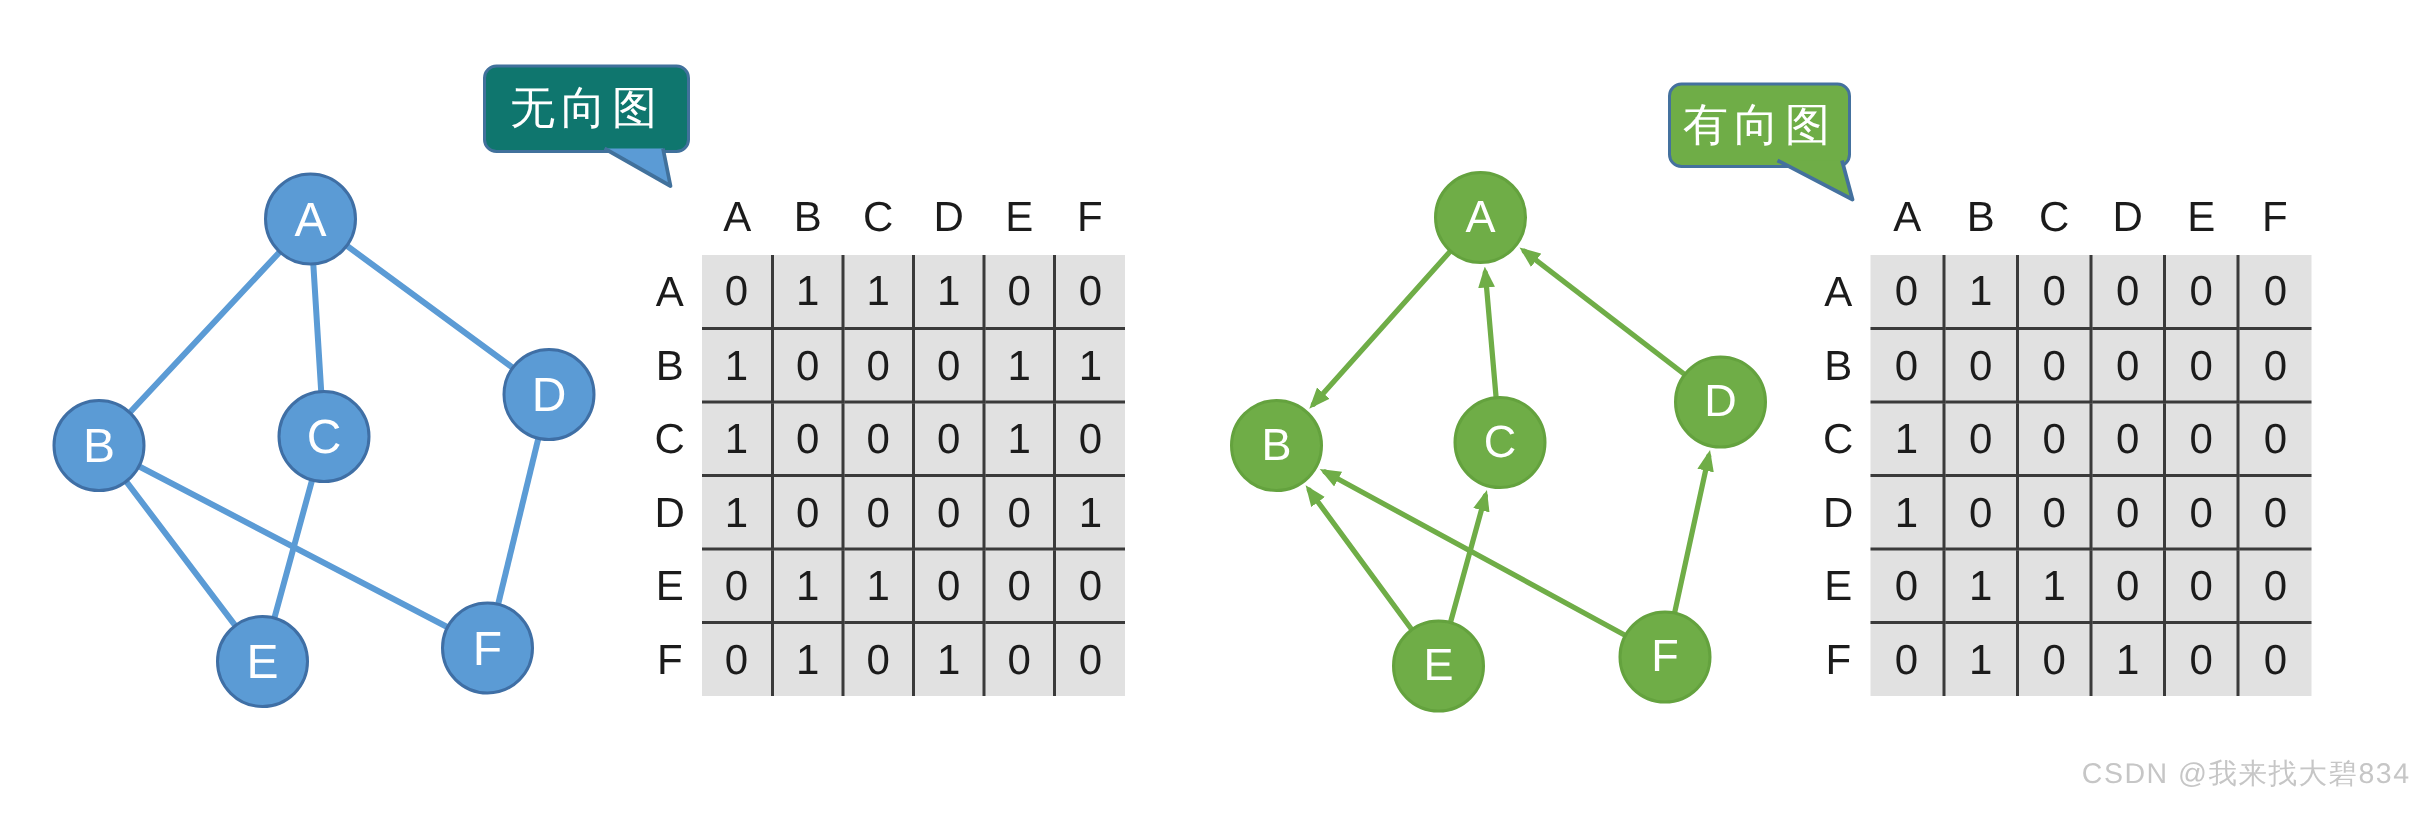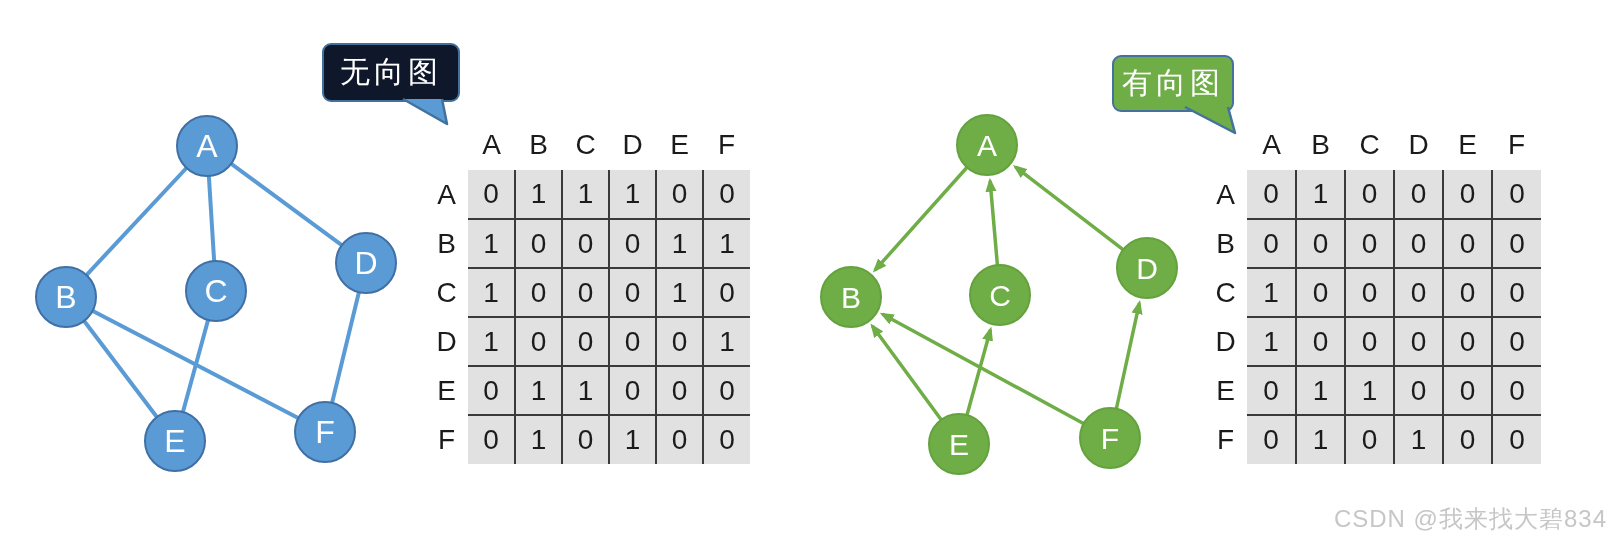--- a/index.html
+++ b/index.html
@@ -60,21 +60,21 @@
   .matrix-directed td.cell   { width: 49px; }
   table.matrix tbody tr:first-child td { border-top: none; }
   table.matrix tbody tr:last-child td  { border-bottom: none; }
   table.matrix tbody td:nth-child(2)   { border-left: none; }
   table.matrix tbody td:last-child     { border-right: none; }
 
   .watermark {
     position: absolute;
     right: 12px;
     top: 503px;
-    font-size: 24px;
+    font-size: 19px;
     color: #c6c6c6;
     z-index: 2;
     letter-spacing: 1px;
   }
 </style>
 </head>
 <body>
 
 <div id="canvas">
 
@@ -121,21 +121,21 @@
         <text x="1000" y="295" text-anchor="middle" dominant-baseline="central" fill="#ffffff" font-size="30">C</text>
         <circle cx="1147" cy="268" r="30" fill="#6FAD47" stroke="#64A23E" stroke-width="2"></circle>
         <text x="1147" y="268" text-anchor="middle" dominant-baseline="central" fill="#ffffff" font-size="30">D</text>
         <circle cx="959" cy="444" r="30" fill="#6FAD47" stroke="#64A23E" stroke-width="2"></circle>
         <text x="959" y="444" text-anchor="middle" dominant-baseline="central" fill="#ffffff" font-size="30">E</text>
         <circle cx="1110" cy="438" r="30" fill="#6FAD47" stroke="#64A23E" stroke-width="2"></circle>
         <text x="1110" y="438" text-anchor="middle" dominant-baseline="central" fill="#ffffff" font-size="30">F</text>
       </g>
   </svg>
 
-  <div class="callout" id="callout-undirected" style="background: #0f172a; border: 2.5px solid rgb(65, 113, 156);">
+  <div class="callout" id="callout-undirected" style="background: #0f766e; border: 2.5px solid rgb(65, 113, 156);">
     <span>无向图</span>
   </div>
   <svg class="tail" id="tail-undirected" width="60" height="32">
     <path id="tail-path-undirected" d="M47,1 L52,26 L8,1" stroke-width="2.5" stroke-linejoin="round" fill="#5B9BD5" stroke="#41719C"></path>
   </svg>
 
   <div class="callout" id="callout-directed" style="background: rgb(111, 173, 71); border: 2.5px solid rgb(68, 113, 158);">
     <span>有向图</span>
   </div>
   <svg class="tail" id="tail-directed" width="62" height="32">

